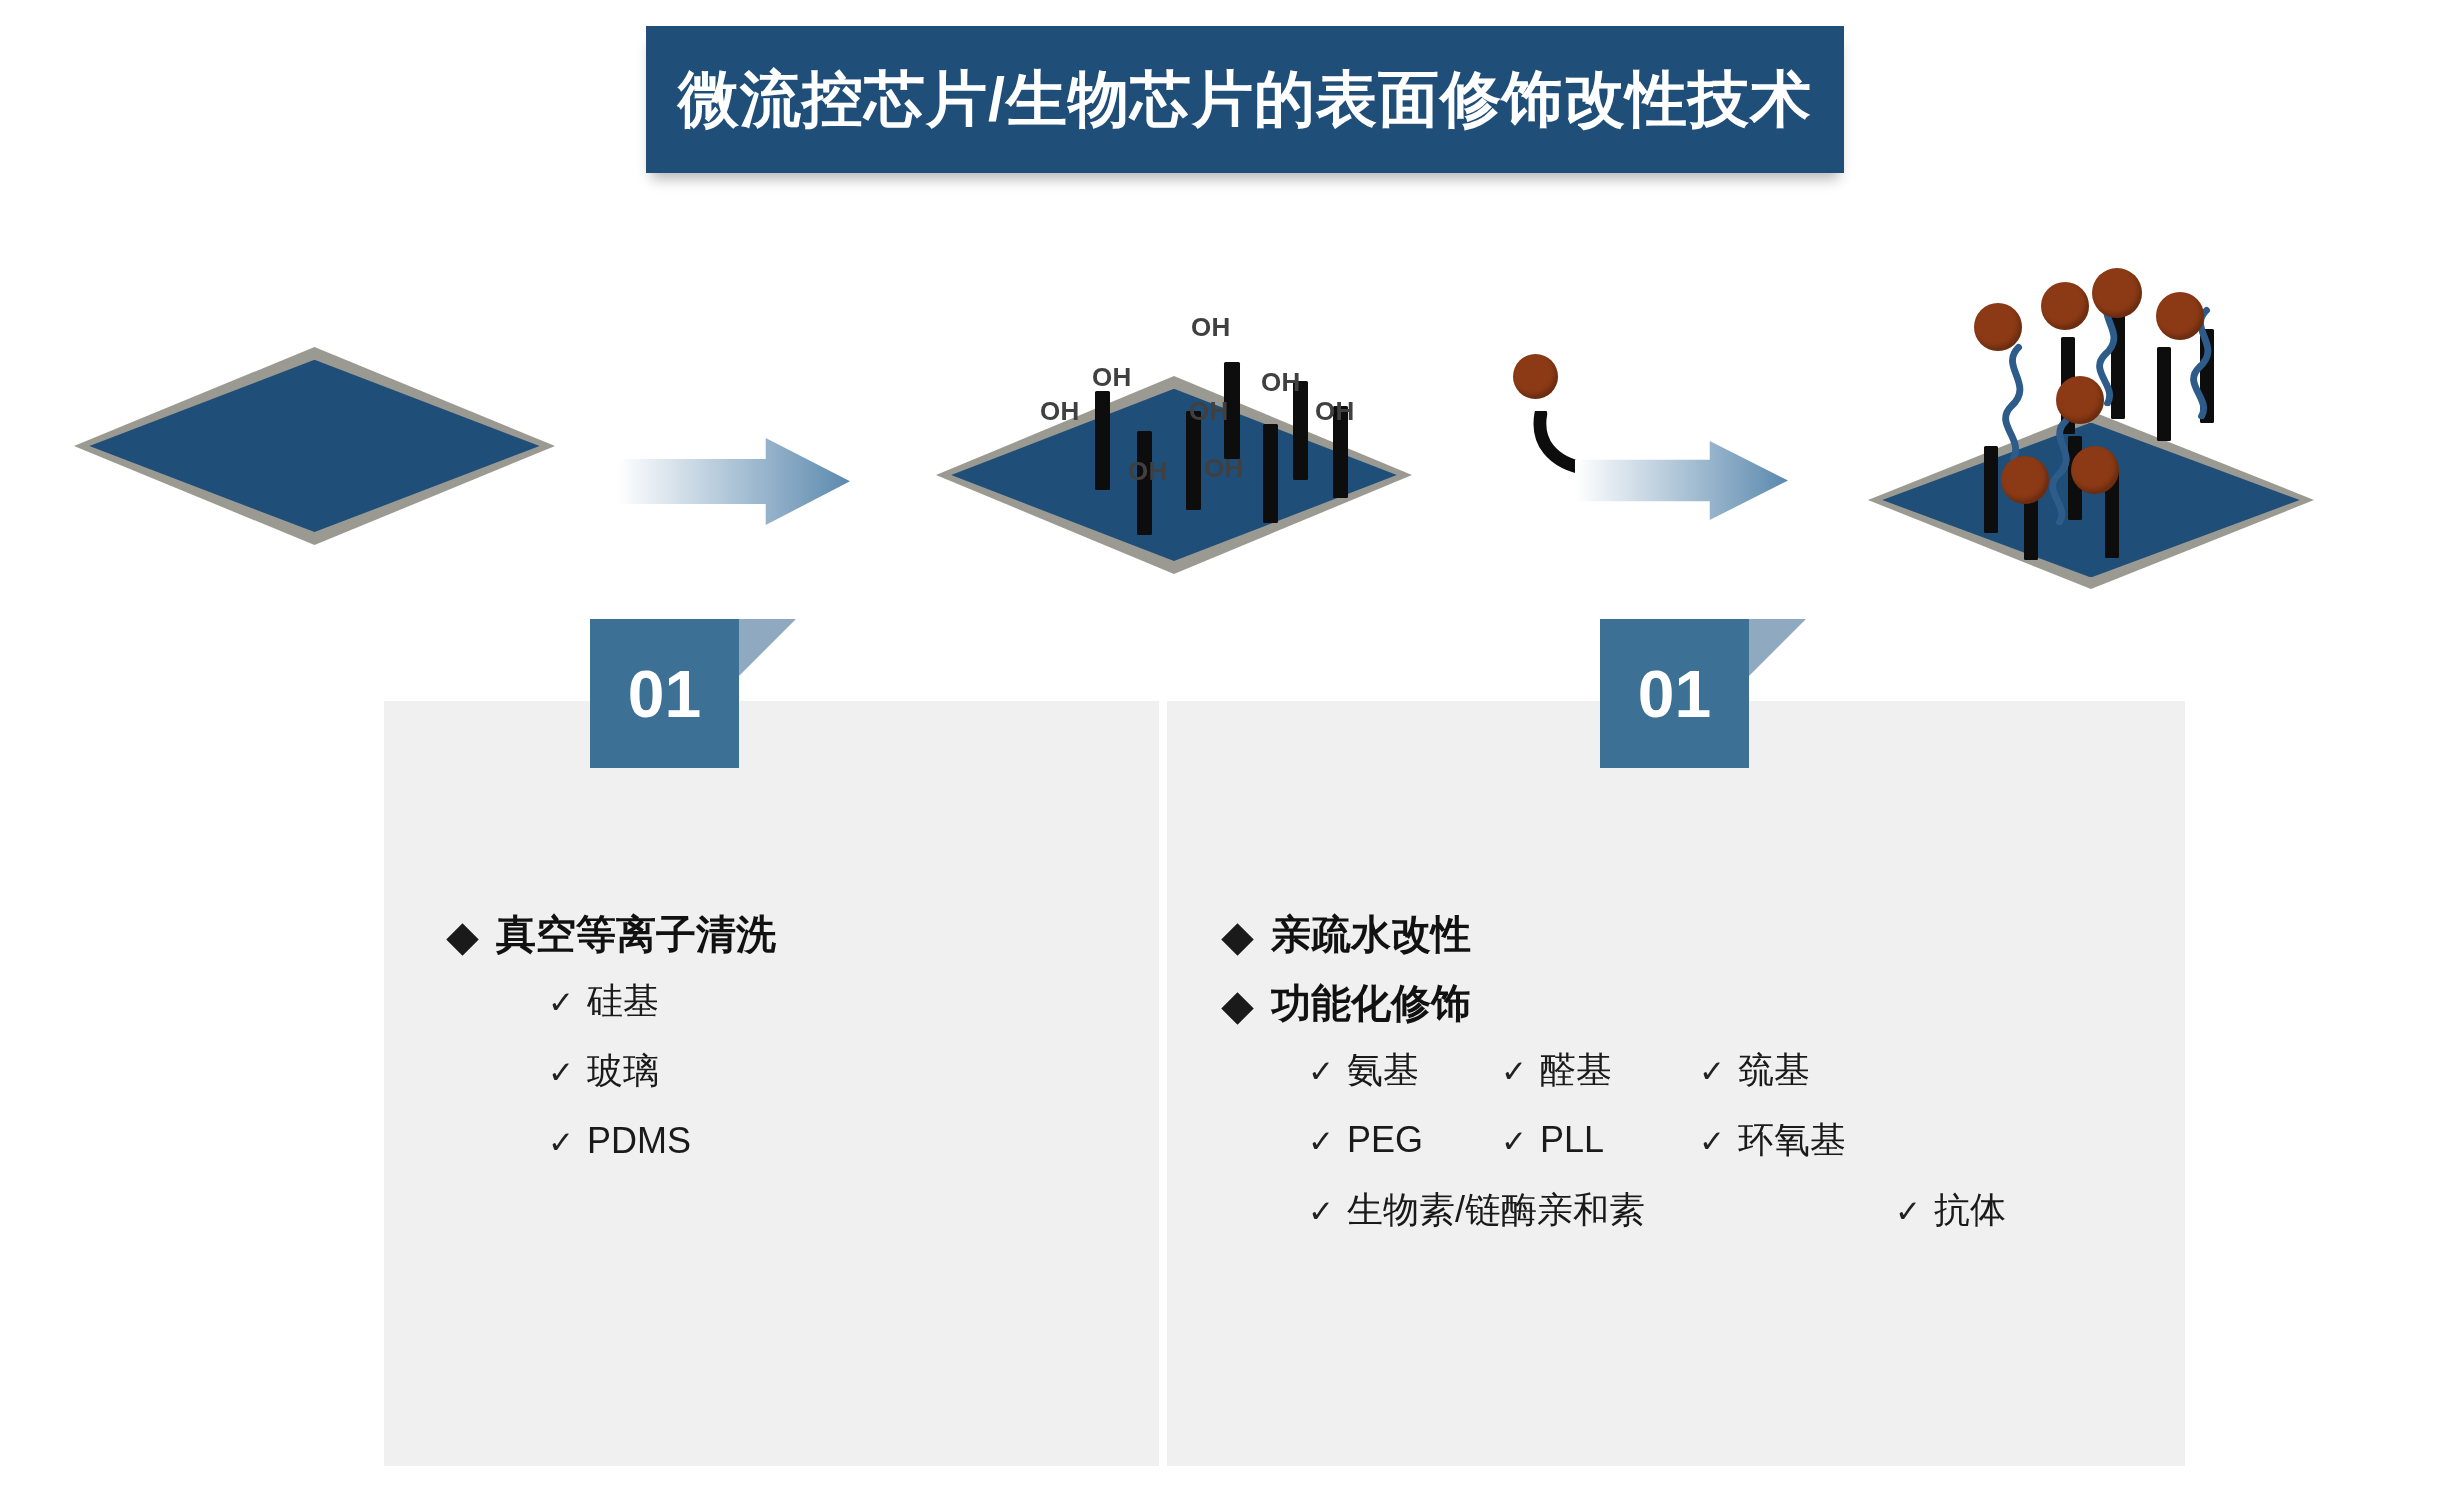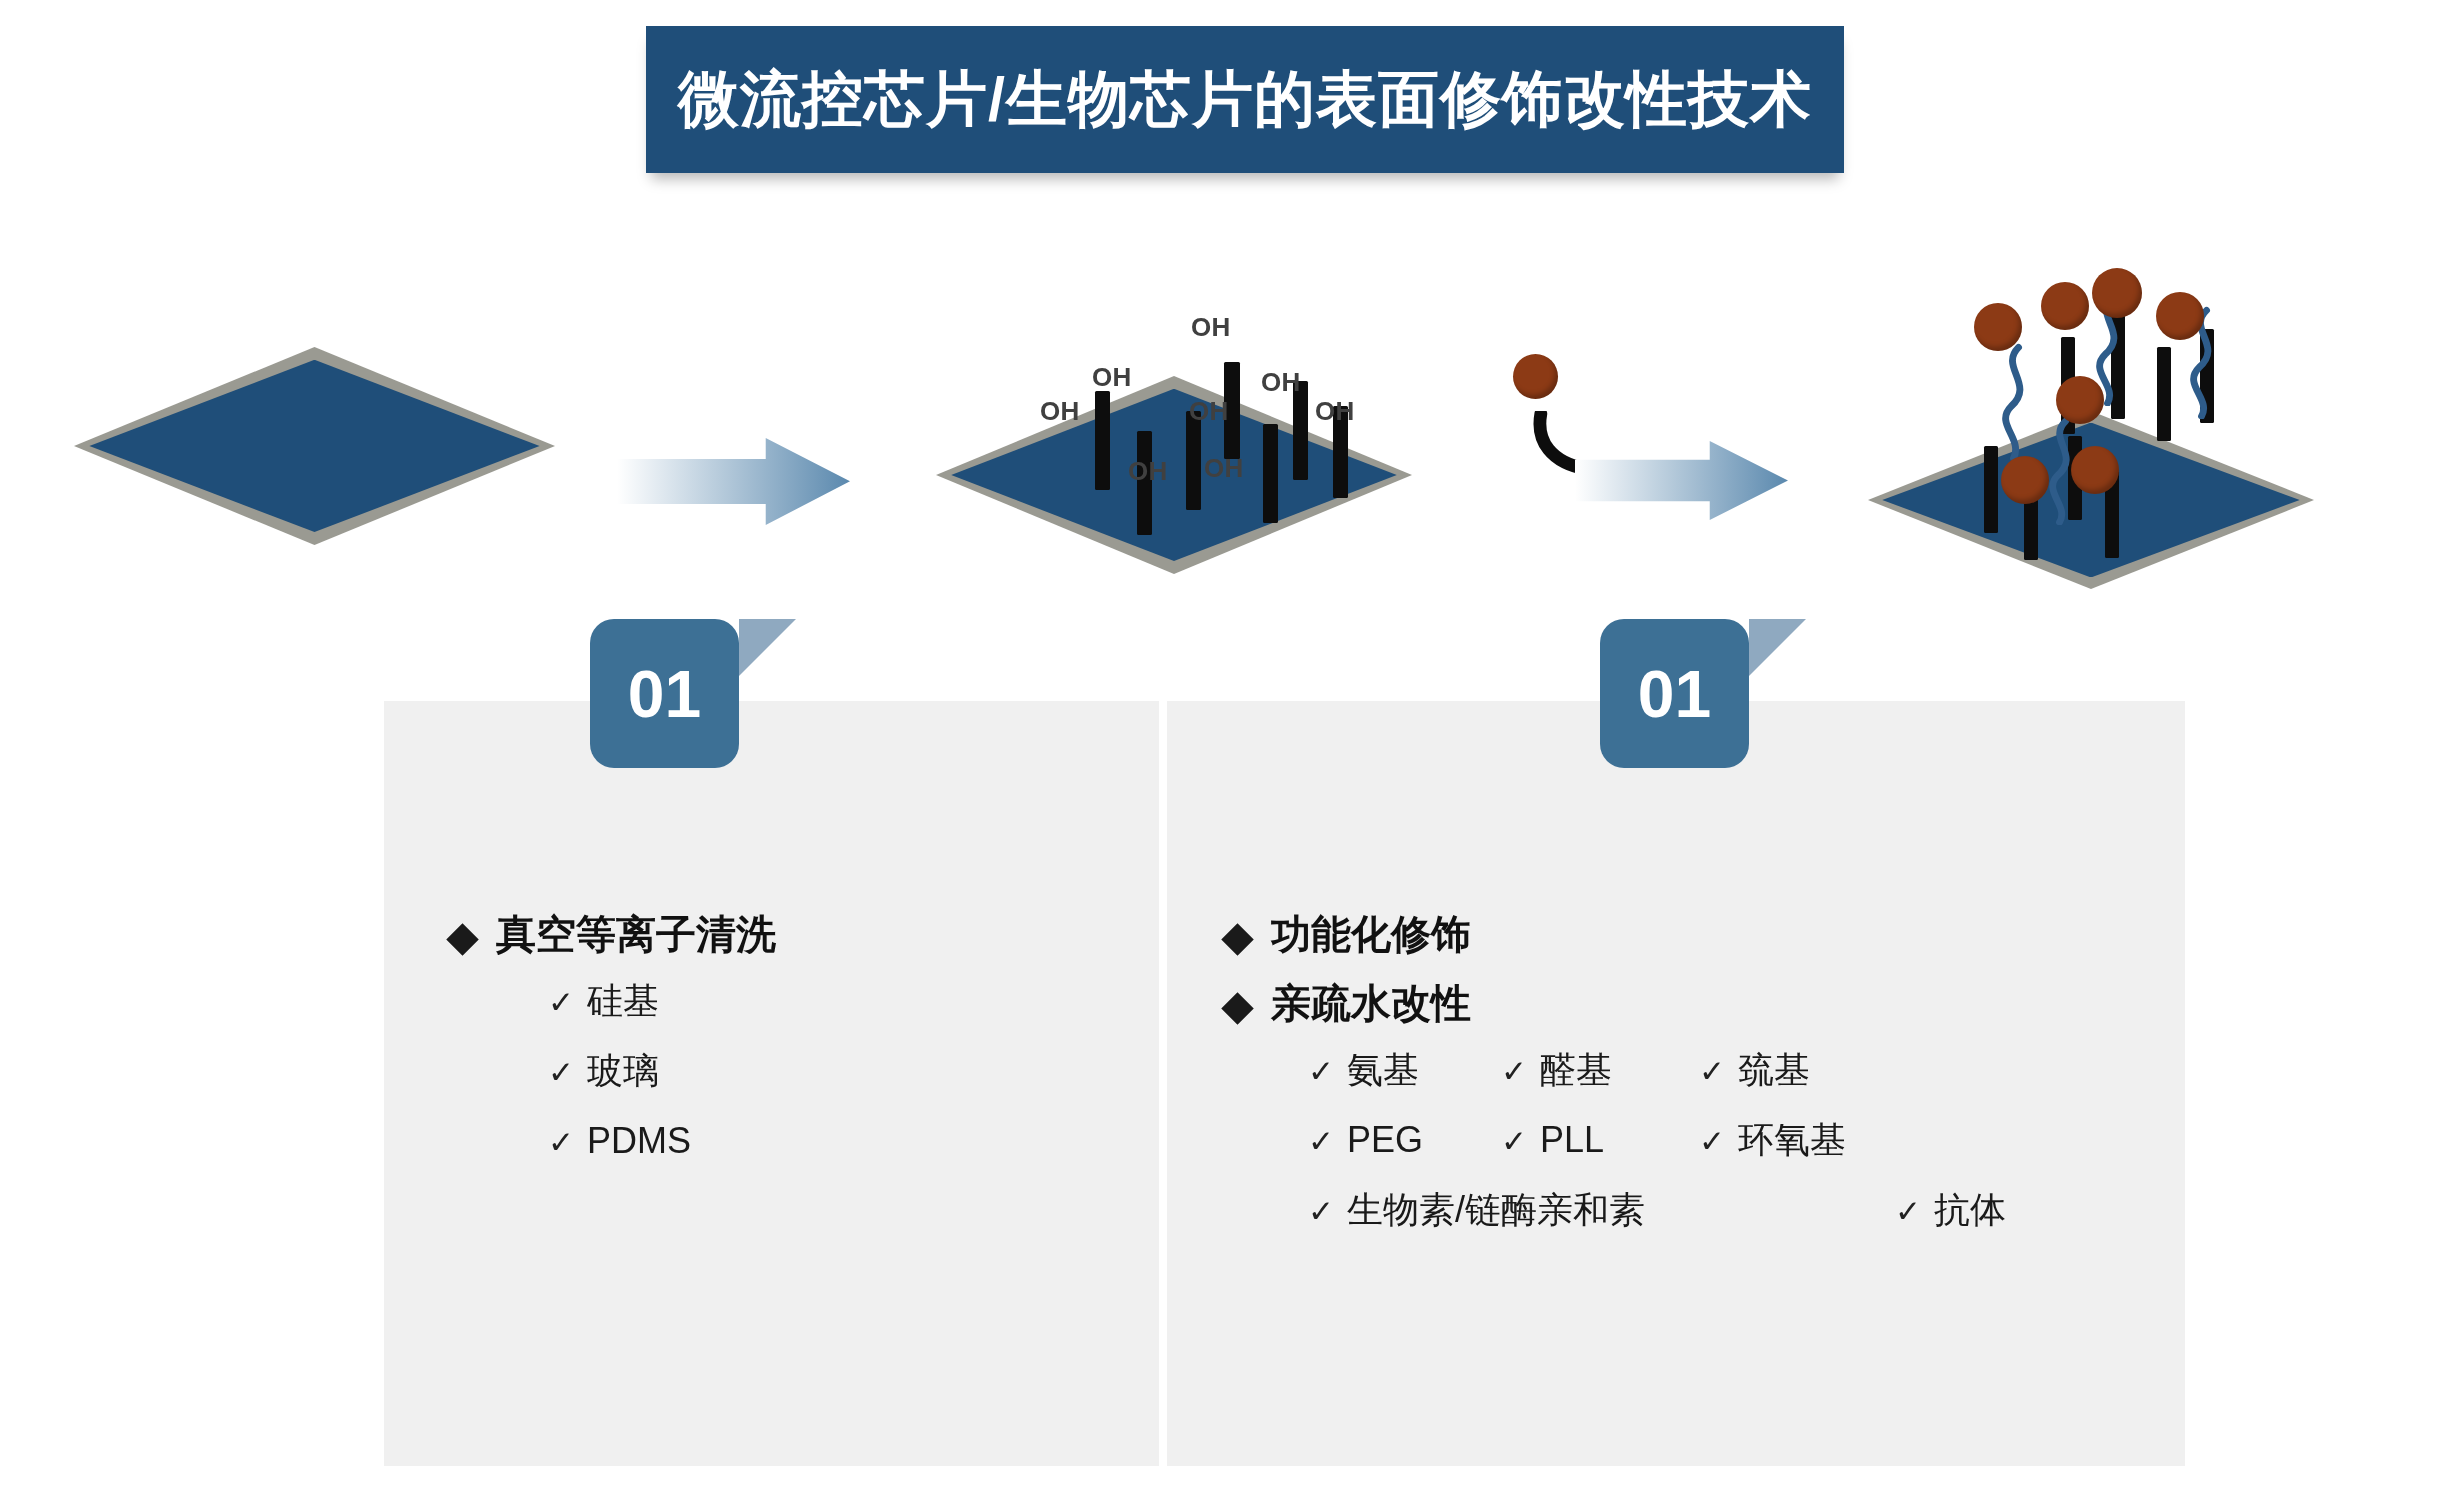--- a/index.html
+++ b/index.html
@@ -107,21 +107,20 @@
   }
   .flag .body {
     position: absolute;
     left: 0; top: 0;
     width: 149px;
     height: 149px;
     background: #3D7095;
     display: flex;
     align-items: center;
     justify-content: center;
-    border-radius: 24px;
   }
   .flag .fold {
     position: absolute;
     left: 149px; top: 0;
     width: 0; height: 0;
     border-left: 57px solid #8FA9C0;
     border-bottom: 57px solid transparent;
   }
   .flag .num {
     color: #ffffff;
@@ -325,25 +324,25 @@
     <div class="body">
       <span class="num">01</span>
     </div>
     <div class="fold"></div>
   </div>
 
   <div class="panel" style="left:1167px; top:701px; width:1018px; height:765px;">
     <div style="position:absolute; left:59px; top:213px; right:20px;">
       <div class="bullet-row">
         <span class="bullet-diamond"></span>
-        <span class="bullet-text">功能化修饰</span>
+        <span class="bullet-text">亲疏水改性</span>
       </div>
       <div class="bullet-row">
         <span class="bullet-diamond"></span>
-        <span class="bullet-text">亲疏水改性</span>
+        <span class="bullet-text">功能化修饰</span>
       </div>
 
       <div class="check-row" style="margin-left:82px; margin-top:21px;">
         <span class="check-item" style="width:193px;">
           <span class="check-mark">✓</span>
           <span class="check-text">氨基</span>
         </span>
         <span class="check-item" style="width:198px;">
           <span class="check-mark">✓</span>
           <span class="check-text">醛基</span>

